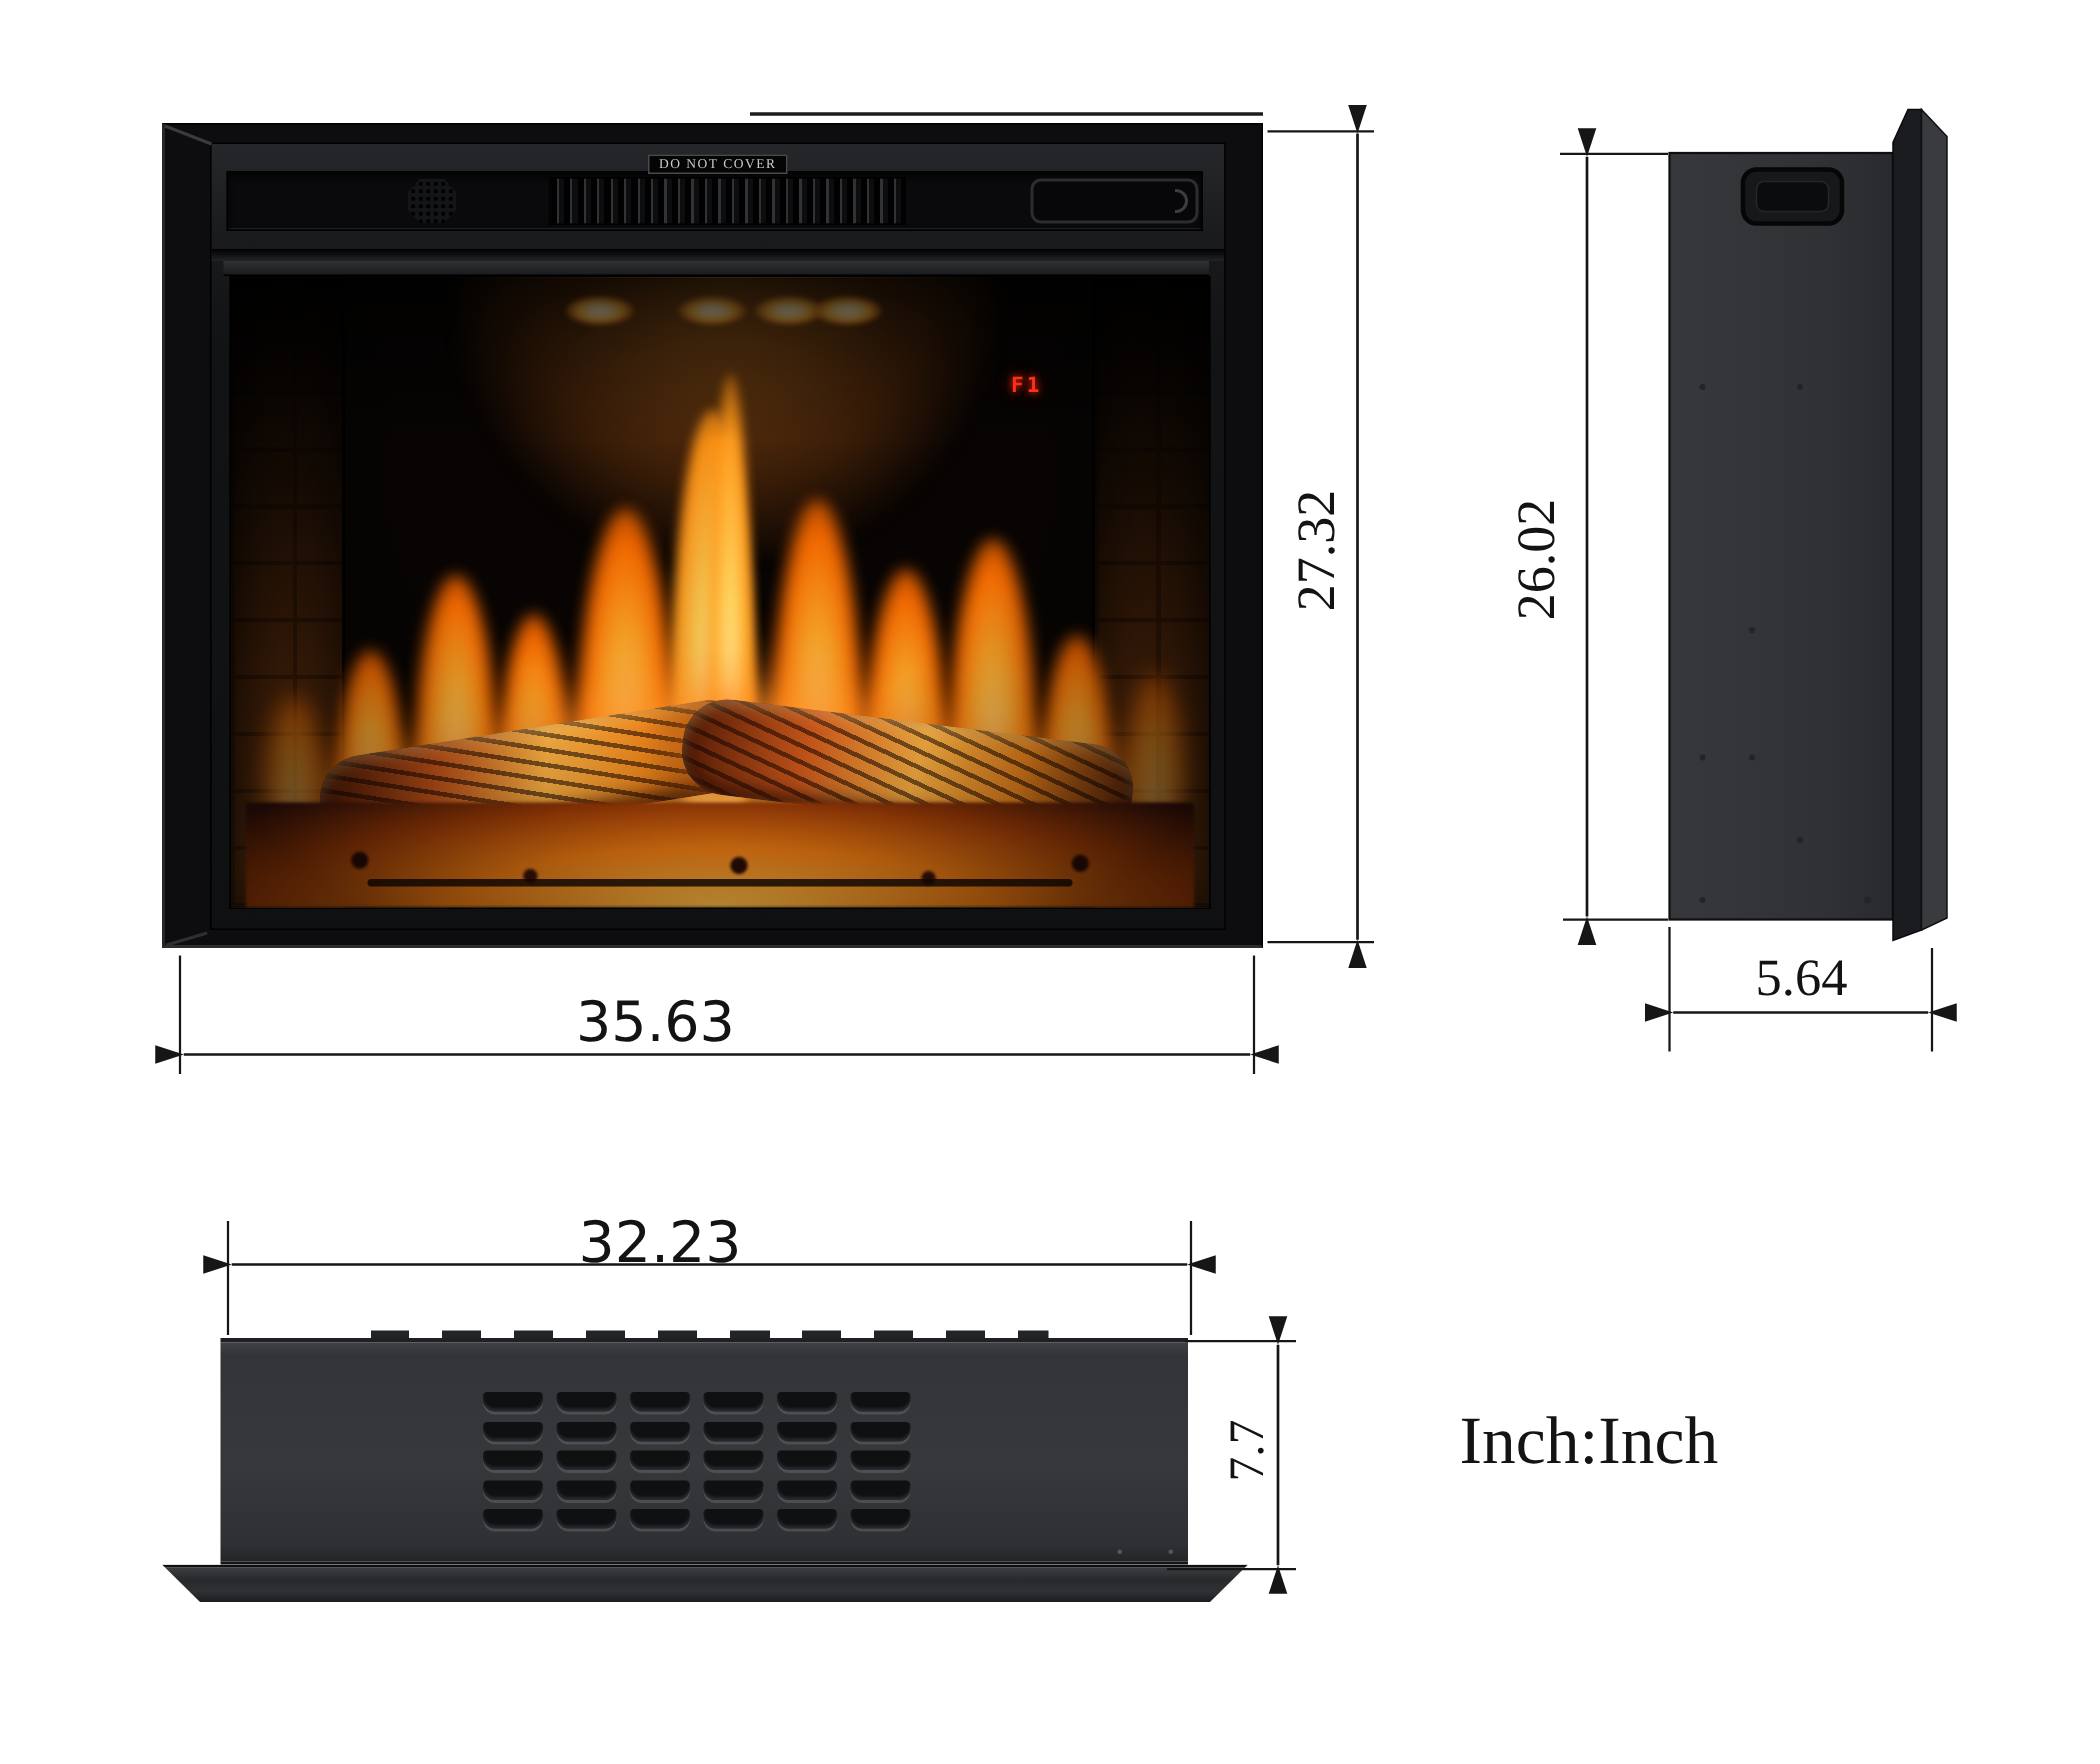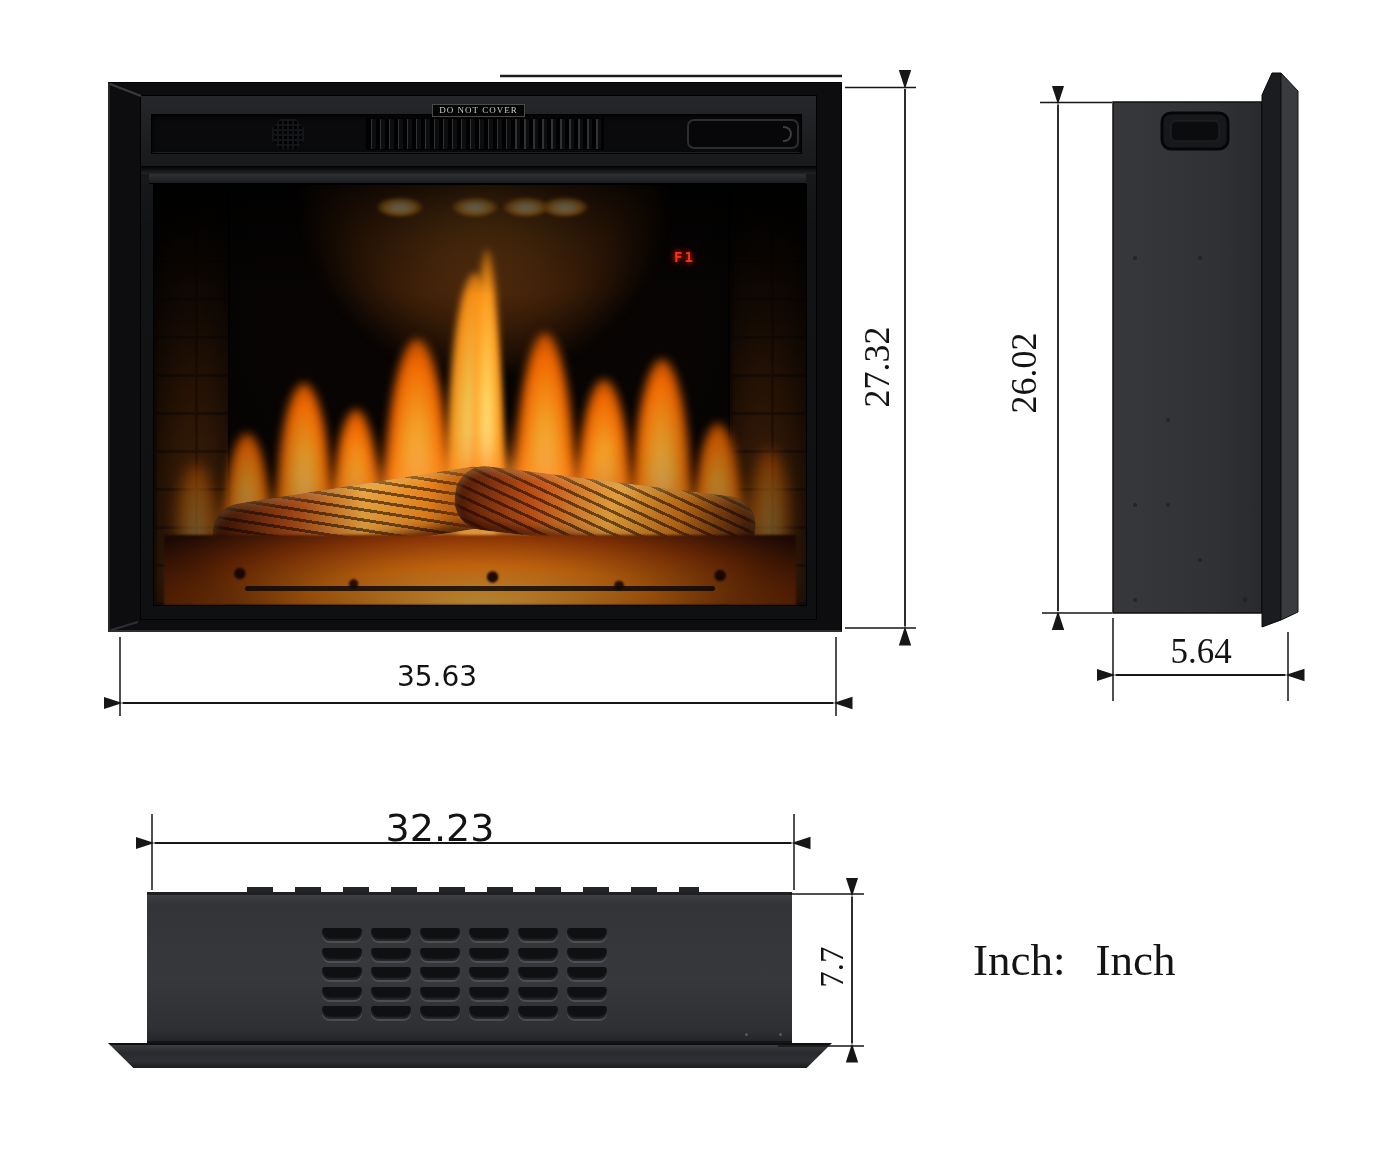--- a/index.html
+++ b/index.html
@@ -8,25 +8,25 @@
   .canvas *{position:absolute;box-sizing:border-box;}
 
   
   .dim-label{color:#131313;text-align:center;white-space:nowrap;z-index:6;}
   .serif{font-family:"Liberation Serif",serif;}
   .sans{font-family:"DejaVu Sans","Liberation Sans",sans-serif;}
   .rot{transform:rotate(-90deg);}
   .lbl-front-h{left:807px;top:349px;width:140px;height:36px;line-height:36px;font-size:36px;}
   .lbl-side-h {left:954px;top:355px;width:140px;height:36px;line-height:36px;font-size:36px;}
   .lbl-top-d  {left:762px;top:950px;width:140px;height:34px;line-height:34px;font-size:33px;}
-  .lbl-front-w{left:357px;top:660px;width:160px;font-size:28px;}
+  .lbl-front-w{left:357px;top:660px;width:160px;font-size:37px;}
   .lbl-side-d {left:1131px;top:632px;width:140px;font-size:35px;}
   .lbl-top-w  {left:360px;top:806px;width:160px;font-size:38px;}
   .unit-note{left:973px;top:934px;font-family:"Liberation Serif",serif;font-size:45px;color:#141414;z-index:6;white-space:nowrap;}
-  .unit-note .val{position:static;margin-left:30px;}
+  .unit-note .val{position:static;}
 
   
   svg.dims{left:0;top:0;z-index:5;}
 
   
   .front{left:108px;top:82px;width:734px;height:550px;background:#0d0d0f;
          border:1px solid #000;border-left:2px solid #26272b;border-bottom:2px solid #2c2d31;z-index:2;}
   .front-face{left:30px;top:12px;right:24px;bottom:10px;border:1px solid #000;
       background:linear-gradient(180deg,#26272a 0px,#1a1b1d 60px,#121315 130px,#0f1012 100%);}
   .dnc{left:0;right:0;top:3px;text-align:center;z-index:3;}

